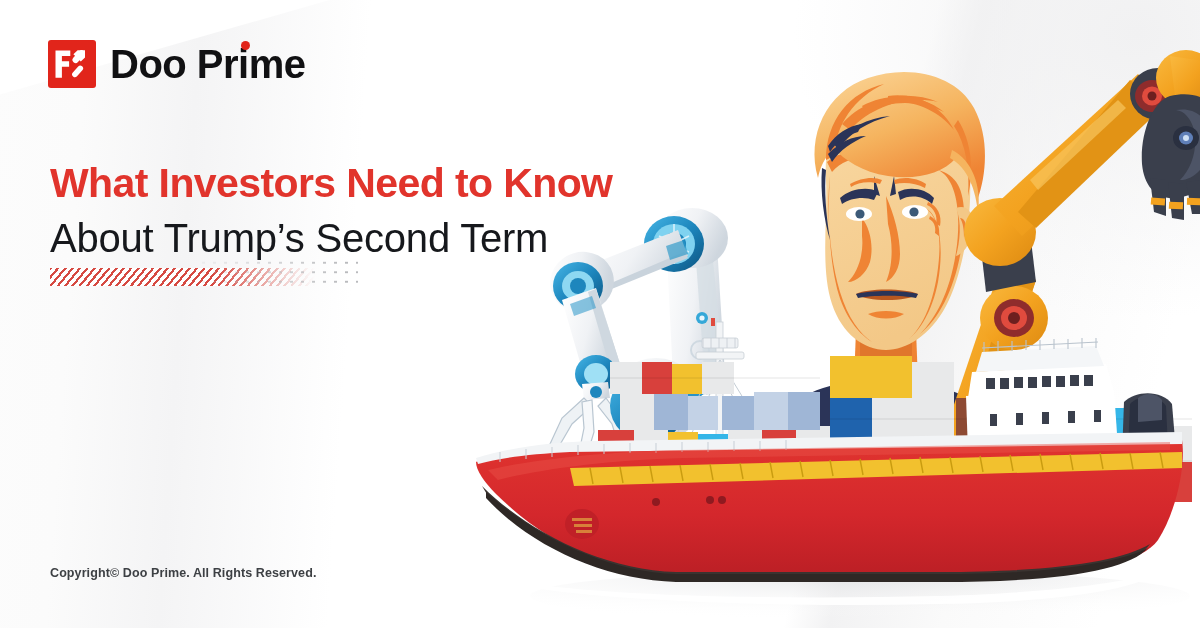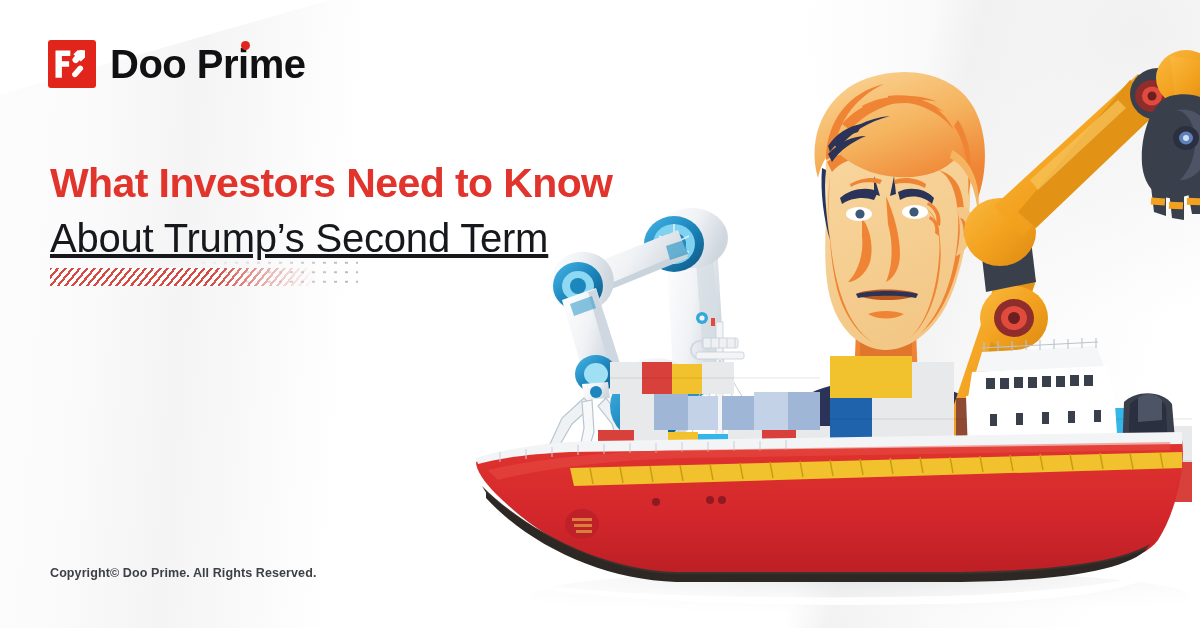--- a/index.html
+++ b/index.html
@@ -59,21 +59,21 @@
   
   .headline{
     position:absolute; left:50px; top:160px; width:660px;
   }
   .head-line1{
     font-size:41px; font-weight:bold; color:#e1342c;
     letter-spacing:-0.6px; line-height:1.16; white-space:nowrap;
   }
   .head-line2{
     font-size:40px; font-weight:400; color:#16181c;
-    letter-spacing:-0.2px; line-height:1.22; margin-top:6px; white-space:nowrap;text-decoration:underline;
+    letter-spacing:-0.2px; line-height:1.22; margin-top:6px; white-space:nowrap;
   }
 
   
   .accent-wrap{ position:absolute; left:50px; top:258px; width:300px; height:34px; }
   .accent-stripes{
     position:absolute; left:0; top:10px; width:265px; height:18px;
     background:repeating-linear-gradient(-50deg,
       #d64a42 0px, #d64a42 2.2px,
       #ffffff 2.2px, #ffffff 5.6px);
     -webkit-mask-image:linear-gradient(90deg,#000 0%,#000 62%,rgba(0,0,0,0.25) 88%,rgba(0,0,0,0) 100%);

